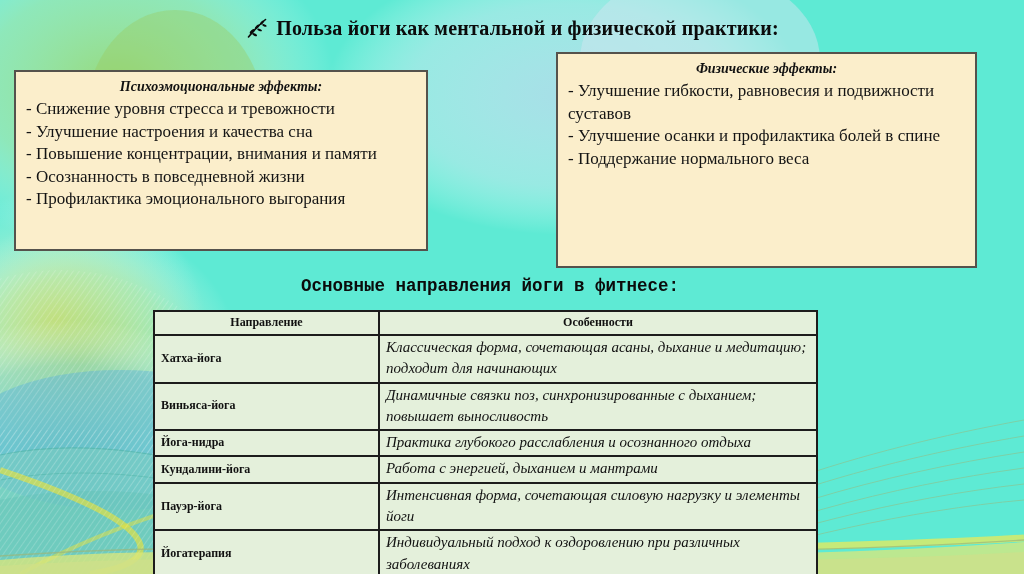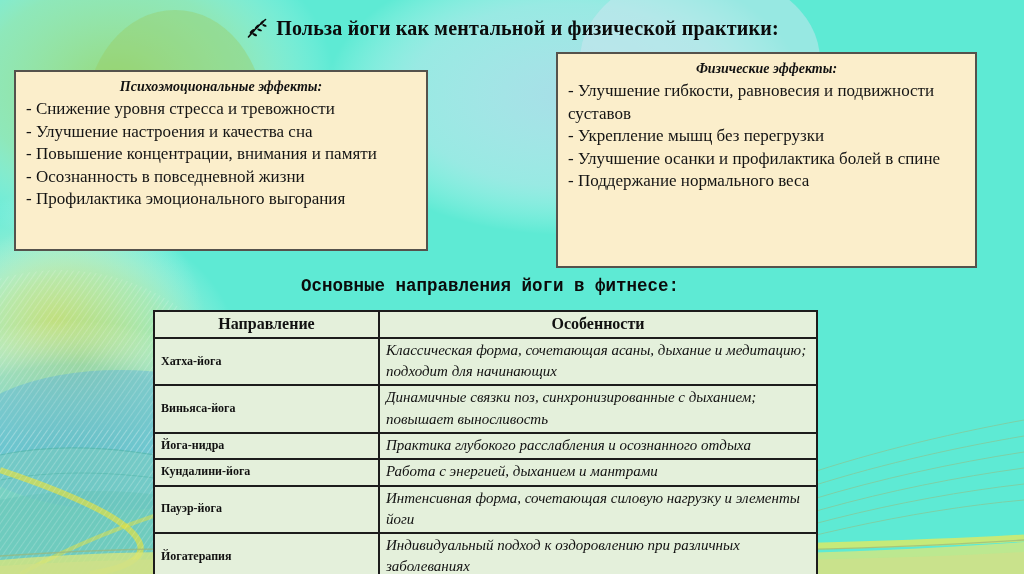--- a/index.html
+++ b/index.html
@@ -21,21 +21,21 @@
   .box-item{color:#141414;}
 
   .table-heading{position:absolute;left:301px;top:276px;z-index:2;margin:0;
                  font-size:17.5px;font-weight:bold;color:#0b0b0b;font-family:Liberation Mono, monospace;}
 
   table.yoga{position:absolute;left:153px;top:310px;z-index:2;width:665px;
              border-collapse:collapse;background:#e4f0db;
              font-size:15px;line-height:1.42;table-layout:fixed;}
   table.yoga th,table.yoga td{border:2px solid #1c1c1c;padding:1px 6px 2px 6px;
              vertical-align:middle;box-sizing:border-box;}
-  table.yoga th{font-size:16px;font-weight:bold;text-align:center;height:24px;padding:1px 0;}
+  table.yoga th{font-size:12px;font-weight:bold;text-align:center;height:24px;padding:1px 0;}
   table.yoga col.c1{width:225px;}
   table.yoga td.dir{font-weight:bold;font-size:12px;}
   table.yoga td.feat{text-align:left;font-style:italic;}
   tr.r1 td,tr.r2 td,tr.r5 td,tr.r6 td{height:45px;}
   tr.r3 td,tr.r4 td{height:22px;}
 </style>
 </head>
 <body>
 
 <div class="slide">
@@ -122,21 +122,20 @@
     <div class="box-item">- Снижение уровня стресса и тревожности</div>
     <div class="box-item">- Улучшение настроения и качества сна</div>
     <div class="box-item">- Повышение концентрации, внимания и памяти</div>
     <div class="box-item">- Осознанность в повседневной жизни</div>
     <div class="box-item">- Профилактика эмоционального выгорания</div>
   </section>
 
   <section class="box box-right">
     <div class="box-title">Физические эффекты:</div>
     <div class="box-item">- Улучшение гибкости, равновесия и подвижности суставов</div>
-    <div class="box-item">- Укрепление мышц без перегрузки</div>
     <div class="box-item">- Улучшение осанки и профилактика болей в спине</div>
     <div class="box-item">- Поддержание нормального веса</div>
   </section>
 
   <h2 class="table-heading">Основные направления йоги в фитнесе:</h2>
 
   <table class="yoga">
     <colgroup>
         <col class="c1">
         <col class="c2">

